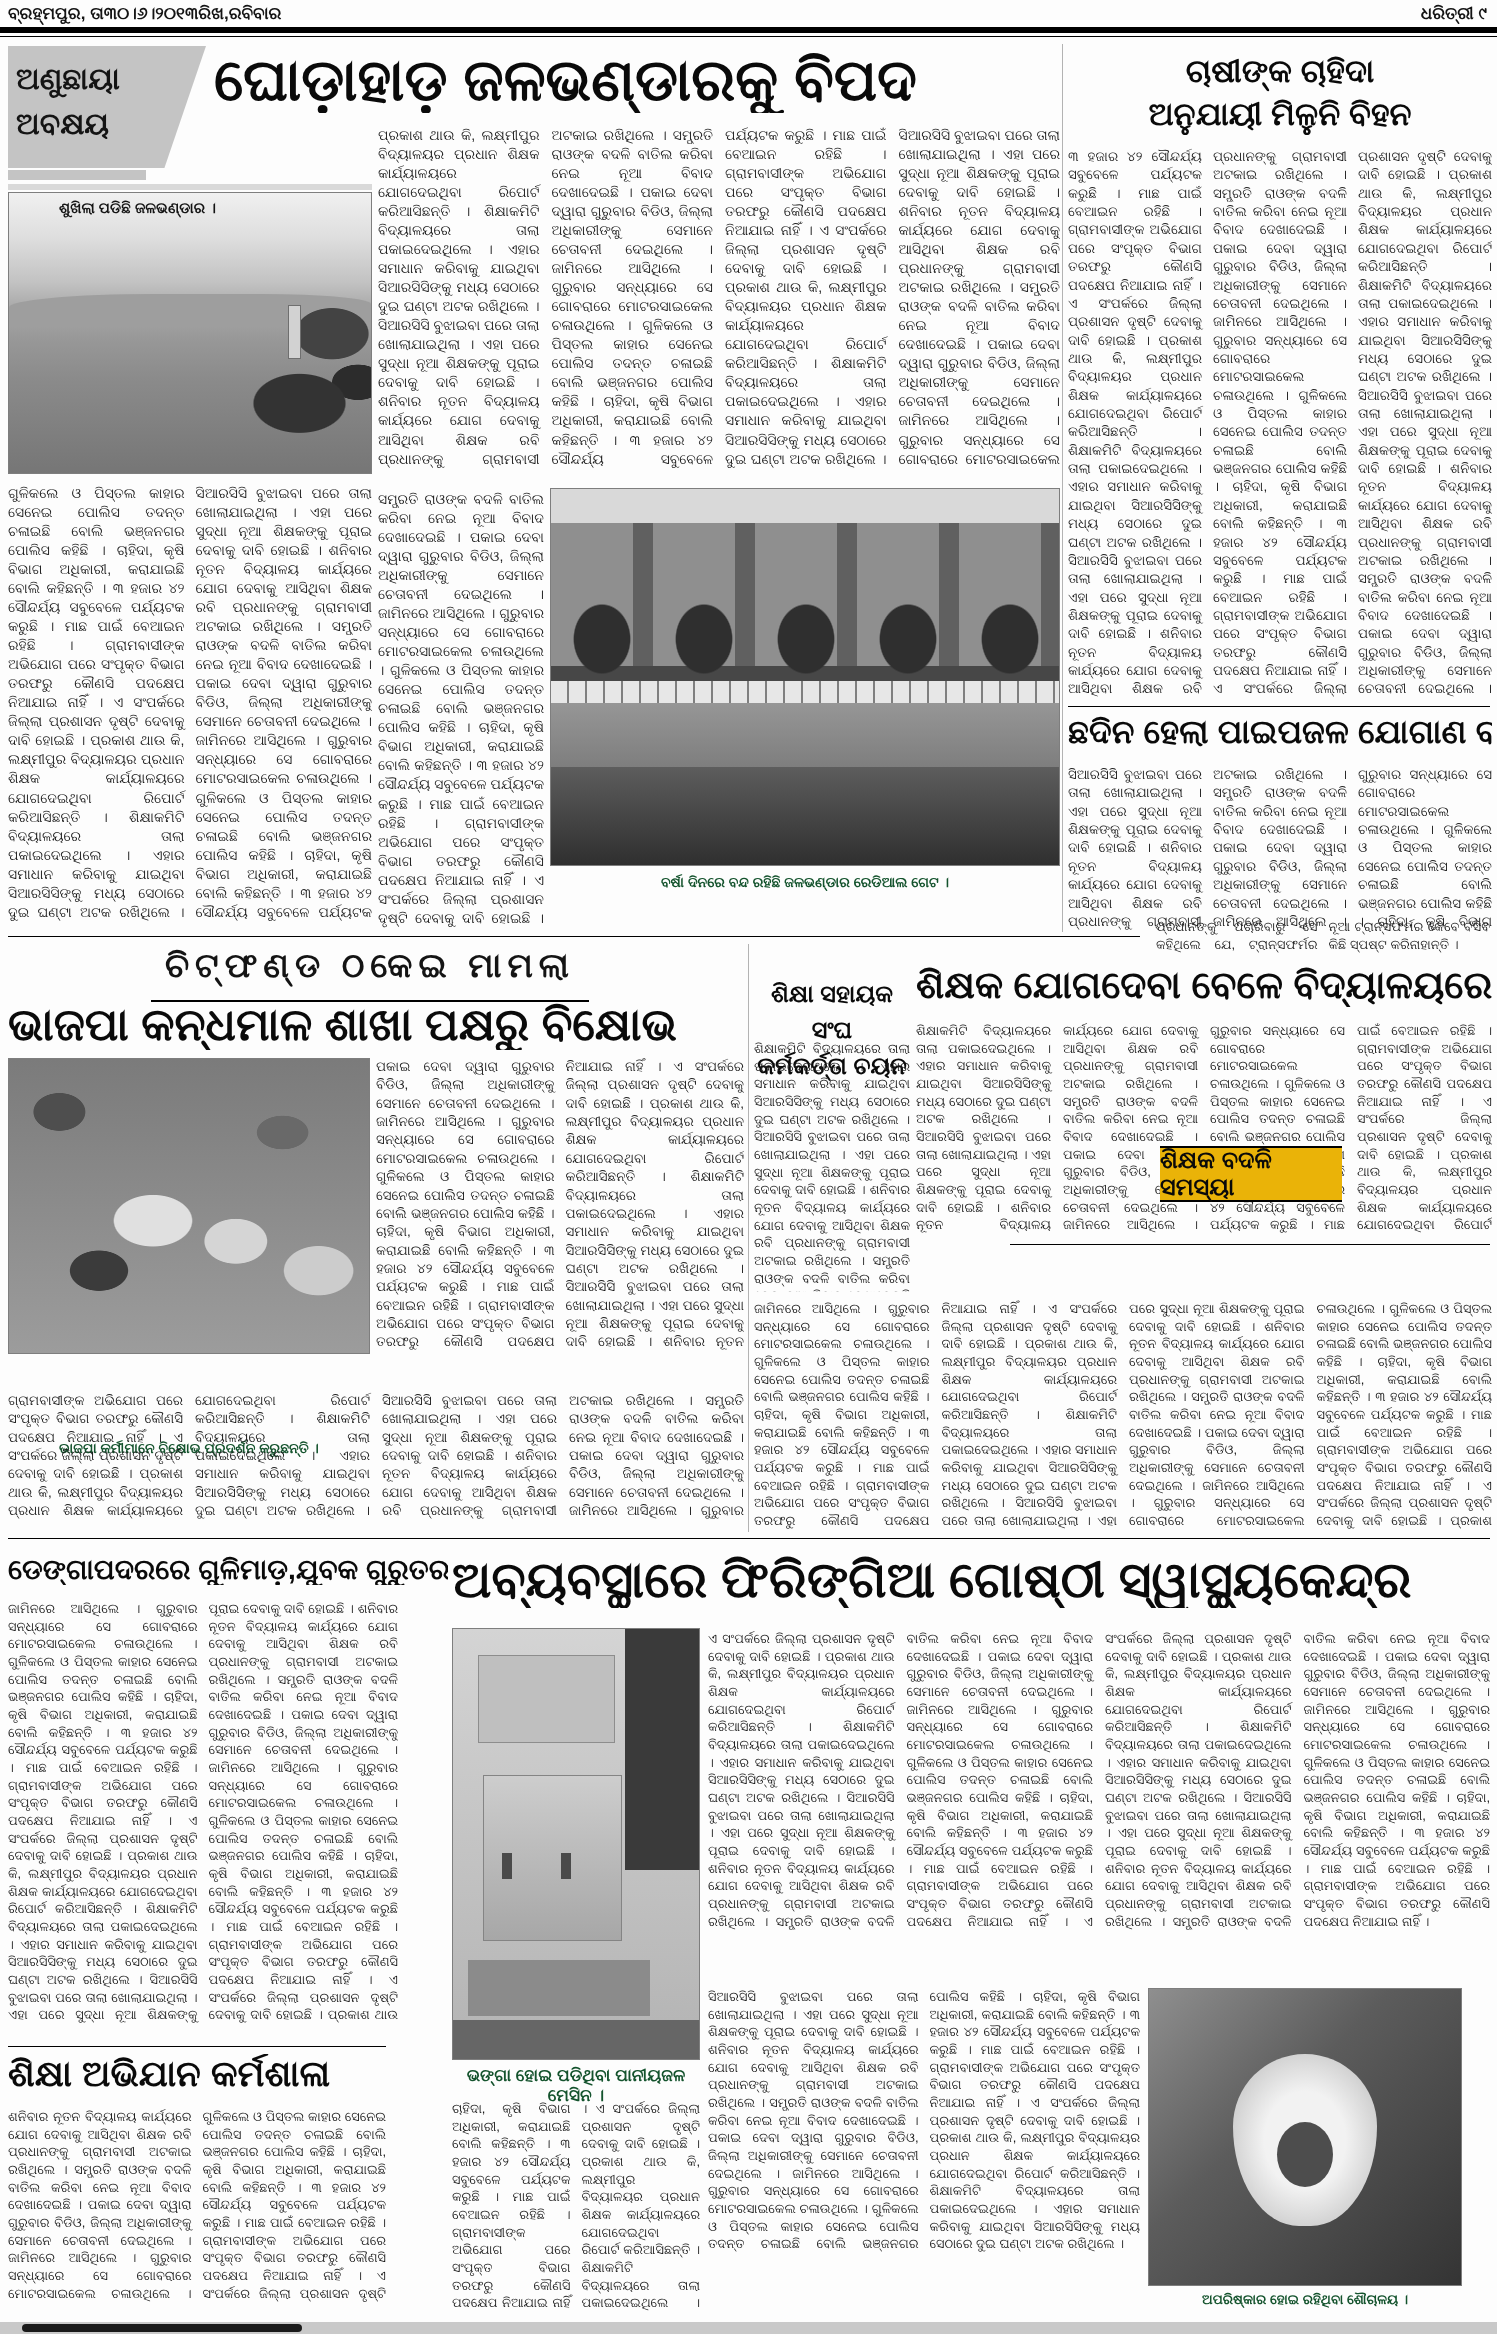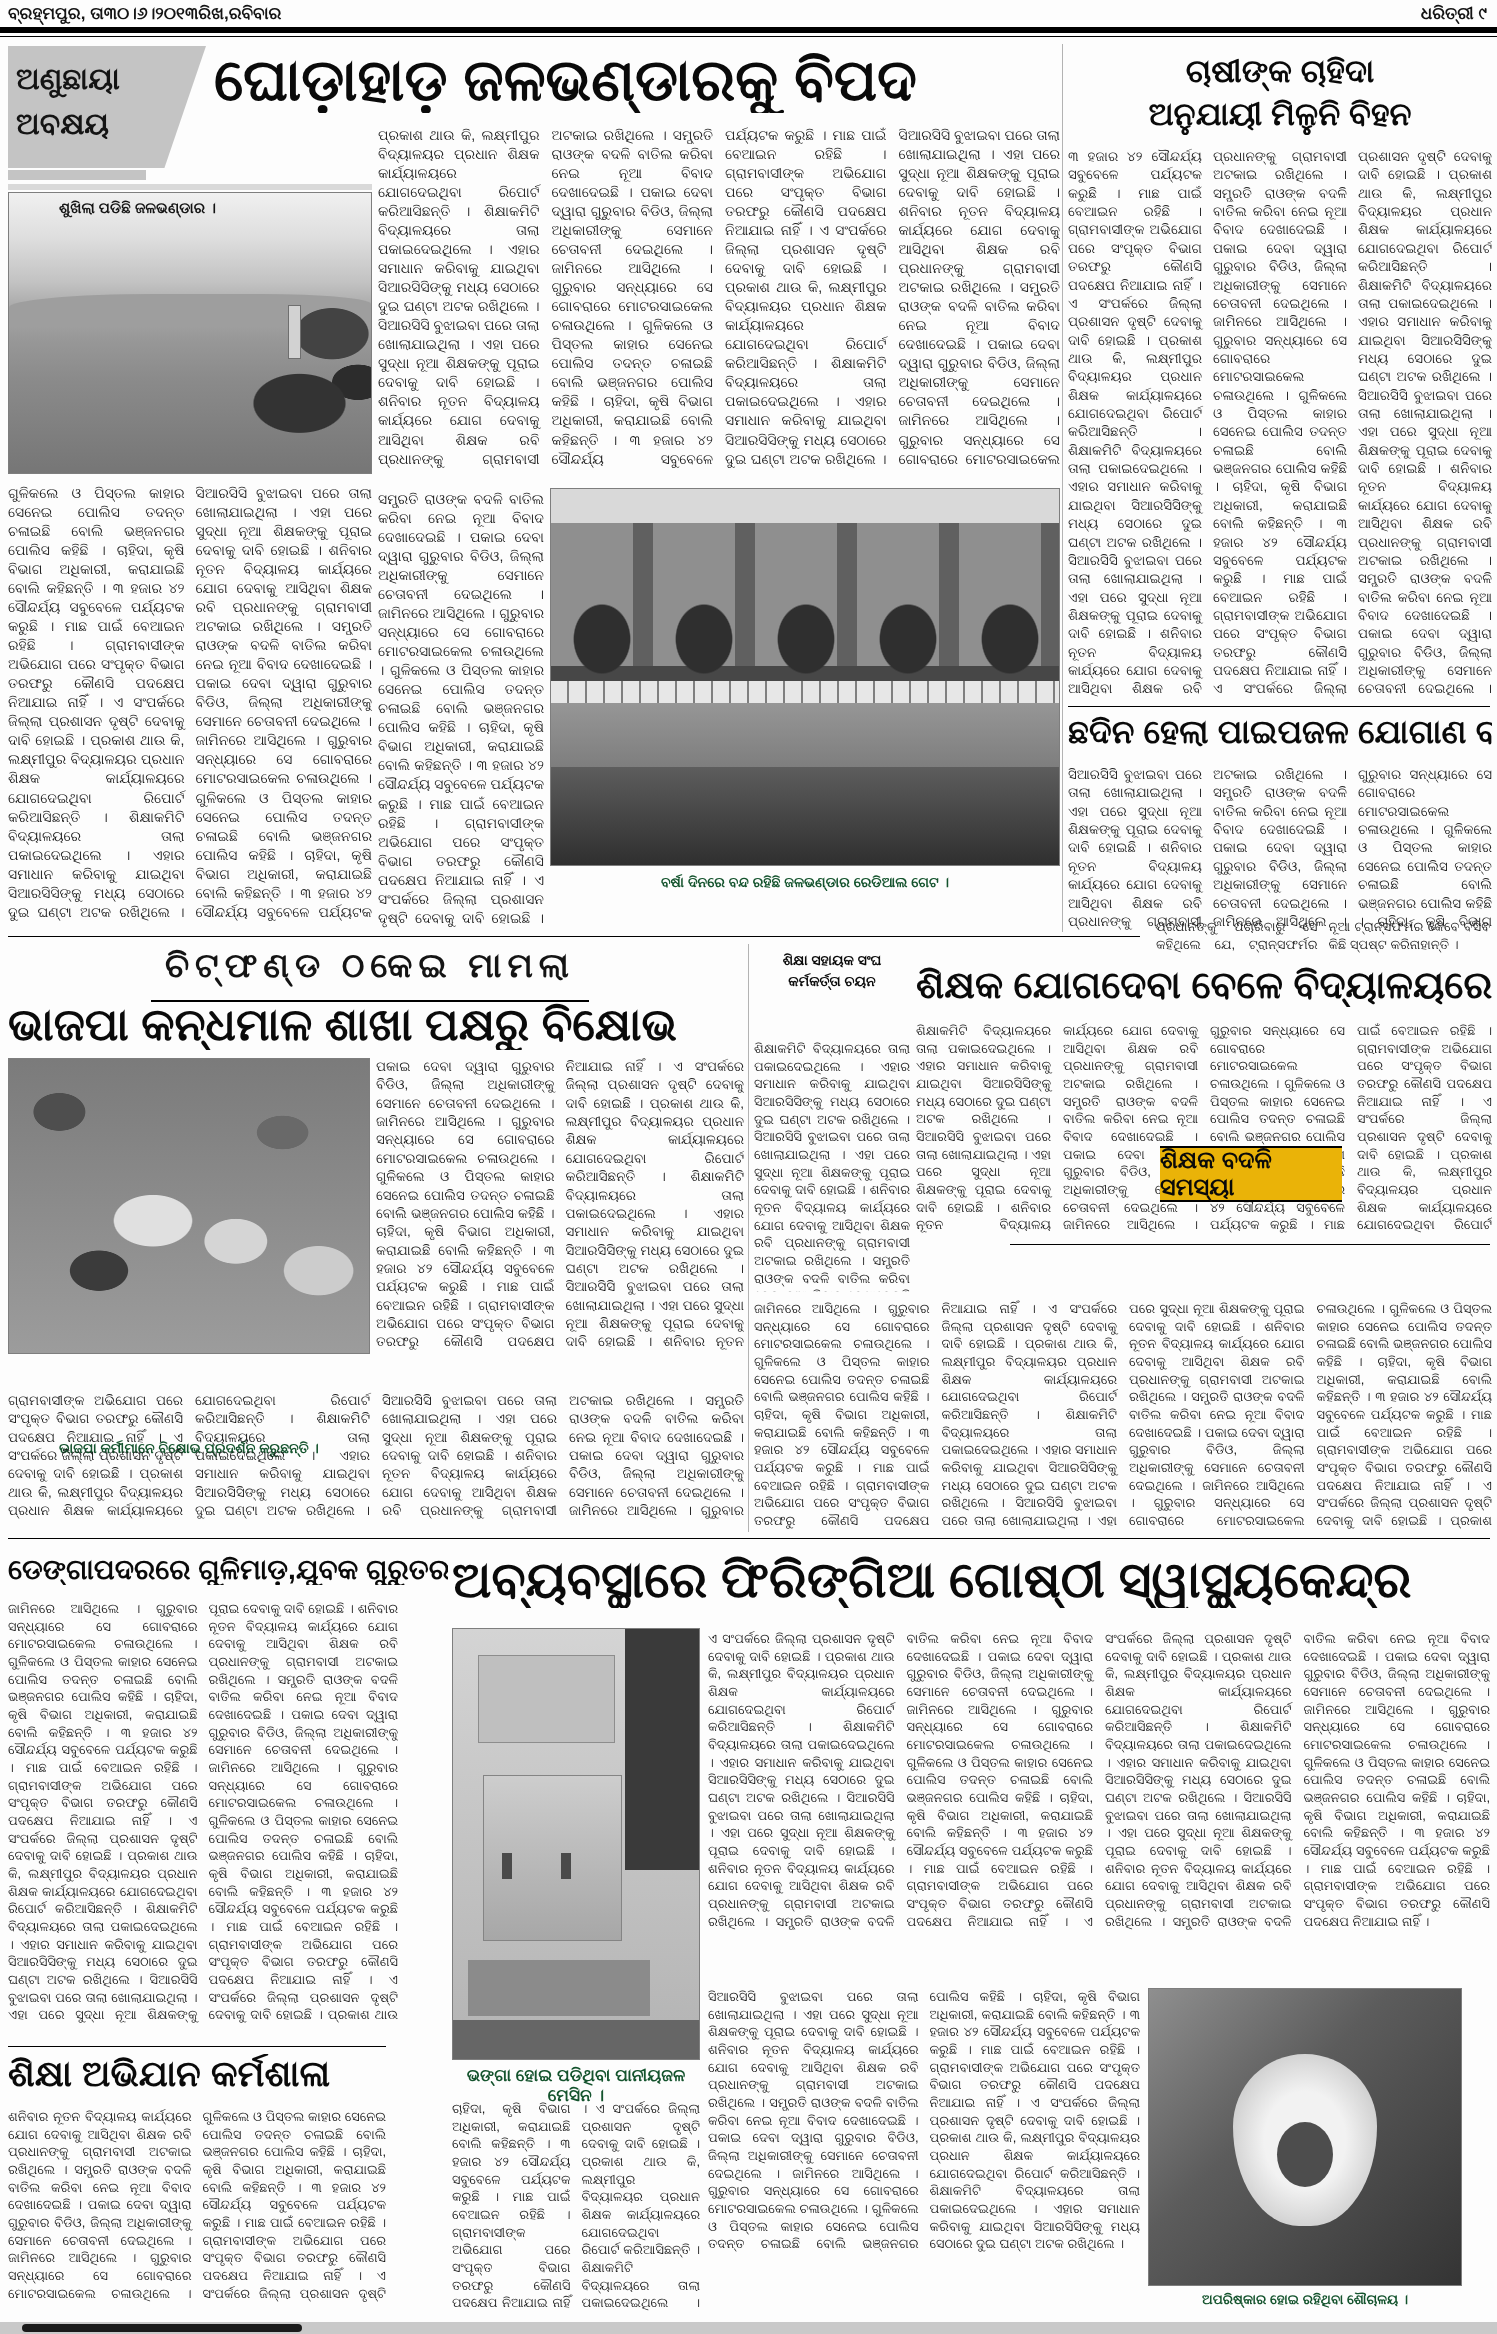--- a/index.html
+++ b/index.html
@@ -95,21 +95,21 @@
                          radial-gradient(52px 36px at 25% 72%,#3b3b3b 55%,transparent 57%),
                          radial-gradient(46px 30px at 76% 25%,#696969 55%,transparent 57%),
                          linear-gradient(#7b7b7b,#9c9c9c);"></div>
   <div class="abs cap" style="left:8px;top:1440px;width:362px;">ଭାଜପା କର୍ମୀମାନେ ବିକ୍ଷୋଭ ପ୍ରଦର୍ଶନ କରୁଛନ୍ତି ।</div>
 
   <div class="abs bt c2" style="left:376px;top:1058px;width:368px;height:296px;font-size:13.5px;">ପକାଇ ଦେବା ଦ୍ୱାରା ଗୁରୁବାର ବିଡିଓ, ଜିଲ୍ଲା ଅଧିକାରୀଙ୍କୁ ସେମାନେ ଚେତାବନୀ ଦେଇଥିଲେ । ଜାମିନରେ ଆସିଥିଲେ । ଗୁରୁବାର ସନ୍ଧ୍ୟାରେ ସେ ଗୋବରାରେ ମୋଟରସାଇକେଲ ଚଳାଉଥିଲେ । ଗୁଳିକଲେ ଓ ପିସ୍ତଲ କାହାର ସେନେଇ ପୋଲିସ ତଦନ୍ତ ଚଳାଇଛି ବୋଲି ଭଞ୍ଜନଗର ପୋଲିସ କହିଛି । ଚାହିଦା, କୃଷି ବିଭାଗ ଅଧିକାରୀ, କରାଯାଇଛି ବୋଲି କହିଛନ୍ତି । ୩ ହଜାର ୪୨ ସୌନ୍ଦର୍ଯ୍ୟ ସବୁବେଳେ ପର୍ଯ୍ୟଟକ କରୁଛି । ମାଛ ପାଇଁ ବେଆଇନ ରହିଛି । ଗ୍ରାମବାସୀଙ୍କ ଅଭିଯୋଗ ପରେ ସଂପୃକ୍ତ ବିଭାଗ ତରଫରୁ କୌଣସି ପଦକ୍ଷେପ ନିଆଯାଇ ନାହିଁ । ଏ ସଂପର୍କରେ ଜିଲ୍ଲା ପ୍ରଶାସନ ଦୃଷ୍ଟି ଦେବାକୁ ଦାବି ହୋଇଛି । ପ୍ରକାଶ ଥାଉ କି, ଲକ୍ଷ୍ମୀପୁର ବିଦ୍ୟାଳୟର ପ୍ରଧାନ ଶିକ୍ଷକ କାର୍ଯ୍ୟାଳୟରେ ଯୋଗଦେଇଥିବା ରିପୋର୍ଟ କରିଆସିଛନ୍ତି । ଶିକ୍ଷାକମିଟି ବିଦ୍ୟାଳୟରେ ତାଲା ପକାଇଦେଇଥିଲେ । ଏହାର ସମାଧାନ କରିବାକୁ ଯାଇଥିବା ସିଆରସିସିଙ୍କୁ ମଧ୍ୟ ସେଠାରେ ଦୁଇ ଘଣ୍ଟା ଅଟକ ରଖିଥିଲେ । ସିଆରସିସି ବୁଝାଇବା ପରେ ତାଲା ଖୋଲାଯାଇଥିଲା । ଏହା ପରେ ସୁଦ୍ଧା ନୂଆ ଶିକ୍ଷକଙ୍କୁ ପୂରାଇ ଦେବାକୁ ଦାବି ହୋଇଛି । ଶନିବାର ନୂତନ ବିଦ୍ୟାଳୟ କାର୍ଯ୍ୟରେ ଯୋଗ ଦେବାକୁ ଆସିଥିବା ଶିକ୍ଷକ ରବି ପ୍ରଧାନଙ୍କୁ ଗ୍ରାମବାସୀ ଅଟକାଇ ରଖିଥିଲେ । ସମ୍ପ୍ରତି ରାଓଙ୍କ ବଦଳି ବାତିଲ କରିବା ନେଇ ନୂଆ ବିବାଦ ଦେଖାଦେଇଛି ।</div>
   <div class="abs bt c4" style="left:8px;top:1392px;width:736px;height:140px;font-size:13.5px;">ଗ୍ରାମବାସୀଙ୍କ ଅଭିଯୋଗ ପରେ ସଂପୃକ୍ତ ବିଭାଗ ତରଫରୁ କୌଣସି ପଦକ୍ଷେପ ନିଆଯାଇ ନାହିଁ । ଏ ସଂପର୍କରେ ଜିଲ୍ଲା ପ୍ରଶାସନ ଦୃଷ୍ଟି ଦେବାକୁ ଦାବି ହୋଇଛି । ପ୍ରକାଶ ଥାଉ କି, ଲକ୍ଷ୍ମୀପୁର ବିଦ୍ୟାଳୟର ପ୍ରଧାନ ଶିକ୍ଷକ କାର୍ଯ୍ୟାଳୟରେ ଯୋଗଦେଇଥିବା ରିପୋର୍ଟ କରିଆସିଛନ୍ତି । ଶିକ୍ଷାକମିଟି ବିଦ୍ୟାଳୟରେ ତାଲା ପକାଇଦେଇଥିଲେ । ଏହାର ସମାଧାନ କରିବାକୁ ଯାଇଥିବା ସିଆରସିସିଙ୍କୁ ମଧ୍ୟ ସେଠାରେ ଦୁଇ ଘଣ୍ଟା ଅଟକ ରଖିଥିଲେ । ସିଆରସିସି ବୁଝାଇବା ପରେ ତାଲା ଖୋଲାଯାଇଥିଲା । ଏହା ପରେ ସୁଦ୍ଧା ନୂଆ ଶିକ୍ଷକଙ୍କୁ ପୂରାଇ ଦେବାକୁ ଦାବି ହୋଇଛି । ଶନିବାର ନୂତନ ବିଦ୍ୟାଳୟ କାର୍ଯ୍ୟରେ ଯୋଗ ଦେବାକୁ ଆସିଥିବା ଶିକ୍ଷକ ରବି ପ୍ରଧାନଙ୍କୁ ଗ୍ରାମବାସୀ ଅଟକାଇ ରଖିଥିଲେ । ସମ୍ପ୍ରତି ରାଓଙ୍କ ବଦଳି ବାତିଲ କରିବା ନେଇ ନୂଆ ବିବାଦ ଦେଖାଦେଇଛି । ପକାଇ ଦେବା ଦ୍ୱାରା ଗୁରୁବାର ବିଡିଓ, ଜିଲ୍ଲା ଅଧିକାରୀଙ୍କୁ ସେମାନେ ଚେତାବନୀ ଦେଇଥିଲେ । ଜାମିନରେ ଆସିଥିଲେ । ଗୁରୁବାର ସନ୍ଧ୍ୟାରେ ସେ ଗୋବରାରେ ମୋଟରସାଇକେଲ ଚଳାଉଥିଲେ । ଗୁଳିକଲେ ଓ ପିସ୍ତଲ କାହାର ସେନେଇ ପୋଲିସ ତଦନ୍ତ ଚଳାଇଛି ବୋଲି ଭଞ୍ଜନଗର ପୋଲିସ କହିଛି । ଚାହିଦା, କୃଷି ବିଭାଗ ଅଧିକାରୀ, କରାଯାଇଛି ବୋଲି କହିଛନ୍ତି । ୩ ହଜାର ୪୨ ସୌନ୍ଦର୍ଯ୍ୟ ସବୁବେଳେ ପର୍ଯ୍ୟଟକ କରୁଛି । ମାଛ ପାଇଁ ବେଆଇନ ରହିଛି ।</div>
 
   <div class="abs vrule" style="left:748px;top:944px;height:588px;"></div>
 
-  <div class="abs hl" style="left:754px;top:950px;width:156px;font-size:14px;text-align:center;line-height:1.5;">
+  <div class="abs hl" style="left:754px;top:976px;width:156px;font-size:24px;text-align:center;line-height:1.5;">
     <div>ଶିକ୍ଷା ସହାୟକ ସଂଘ</div>
     <div>କର୍ମକର୍ତ୍ତା ଚୟନ</div>
   </div>
   <div class="abs bt" style="left:754px;top:1040px;width:156px;height:252px;font-size:13px;">ଶିକ୍ଷାକମିଟି ବିଦ୍ୟାଳୟରେ ତାଲା ପକାଇଦେଇଥିଲେ । ଏହାର ସମାଧାନ କରିବାକୁ ଯାଇଥିବା ସିଆରସିସିଙ୍କୁ ମଧ୍ୟ ସେଠାରେ ଦୁଇ ଘଣ୍ଟା ଅଟକ ରଖିଥିଲେ । ସିଆରସିସି ବୁଝାଇବା ପରେ ତାଲା ଖୋଲାଯାଇଥିଲା । ଏହା ପରେ ସୁଦ୍ଧା ନୂଆ ଶିକ୍ଷକଙ୍କୁ ପୂରାଇ ଦେବାକୁ ଦାବି ହୋଇଛି । ଶନିବାର ନୂତନ ବିଦ୍ୟାଳୟ କାର୍ଯ୍ୟରେ ଯୋଗ ଦେବାକୁ ଆସିଥିବା ଶିକ୍ଷକ ରବି ପ୍ରଧାନଙ୍କୁ ଗ୍ରାମବାସୀ ଅଟକାଇ ରଖିଥିଲେ । ସମ୍ପ୍ରତି ରାଓଙ୍କ ବଦଳି ବାତିଲ କରିବା ନେଇ ନୂଆ ବିବାଦ ଦେଖାଦେଇଛି । ପକାଇ ଦେବା ଦ୍ୱାରା ଗୁରୁବାର ବିଡିଓ, ଜିଲ୍ଲା ଅଧିକାରୀଙ୍କୁ ସେମାନେ ଚେତାବନୀ ଦେଇଥିଲେ । ଜାମିନରେ ଆସିଥିଲେ । ଗୁରୁବାର ସନ୍ଧ୍ୟାରେ ସେ ଗୋବରାରେ ମୋଟରସାଇକେଲ ଚଳାଉଥିଲେ । ଗୁଳିକଲେ ଓ ପିସ୍ତଲ କାହାର ସେନେଇ ପୋଲିସ ତଦନ୍ତ ଚଳାଇଛି ବୋଲି ଭଞ୍ଜନଗର ପୋଲିସ କହିଛି । ଚାହିଦା, କୃଷି ବିଭାଗ ଅଧିକାରୀ, କରାଯାଇଛି ବୋଲି କହିଛନ୍ତି । ୩ ହଜାର ୪୨ ସୌନ୍ଦର୍ଯ୍ୟ ସବୁବେଳେ ପର୍ଯ୍ୟଟକ କରୁଛି । ମାଛ ପାଇଁ ବେଆଇନ ରହିଛି । ଗ୍ରାମବାସୀଙ୍କ ଅଭିଯୋଗ ପରେ ସଂପୃକ୍ତ ବିଭାଗ ତରଫରୁ କୌଣସି ପଦକ୍ଷେପ ନିଆଯାଇ ନାହିଁ । ଏ ସଂପର୍କରେ ଜିଲ୍ଲା ପ୍ରଶାସନ ଦୃଷ୍ଟି ଦେବାକୁ ଦାବି ହୋଇଛି । ପ୍ରକାଶ ଥାଉ କି, ଲକ୍ଷ୍ମୀପୁର ବିଦ୍ୟାଳୟର ପ୍ରଧାନ ଶିକ୍ଷକ କାର୍ଯ୍ୟାଳୟରେ ଯୋଗଦେଇଥିବା ରିପୋର୍ଟ କରିଆସିଛନ୍ତି ।</div>
 
   <div class="abs bt c2" style="left:1156px;top:918px;width:334px;height:44px;font-size:13px;">ପ୍ରଧାନଙ୍କୁ ପଚାରିବାରୁ ସେ କହିଥିଲେ ଯେ, ଟ୍ରାନ୍ସଫର୍ମର ନୂଆ ଟ୍ରାନ୍ସଫର୍ମର କେବେ ବସିବ କିଛି ସ୍ପଷ୍ଟ କରିନାହାନ୍ତି ।</div>
   <div class="abs hl nw" style="left:916px;top:964px;width:576px;font-size:38px;">ଶିକ୍ଷକ ଯୋଗଦେବା ବେଳେ ବିଦ୍ୟାଳୟରେ ତାଲା</div>
   <div class="abs bt c4" style="left:916px;top:1022px;width:576px;height:220px;font-size:13px;">ଶିକ୍ଷାକମିଟି ବିଦ୍ୟାଳୟରେ ତାଲା ପକାଇଦେଇଥିଲେ । ଏହାର ସମାଧାନ କରିବାକୁ ଯାଇଥିବା ସିଆରସିସିଙ୍କୁ ମଧ୍ୟ ସେଠାରେ ଦୁଇ ଘଣ୍ଟା ଅଟକ ରଖିଥିଲେ । ସିଆରସିସି ବୁଝାଇବା ପରେ ତାଲା ଖୋଲାଯାଇଥିଲା । ଏହା ପରେ ସୁଦ୍ଧା ନୂଆ ଶିକ୍ଷକଙ୍କୁ ପୂରାଇ ଦେବାକୁ ଦାବି ହୋଇଛି । ଶନିବାର ନୂତନ ବିଦ୍ୟାଳୟ କାର୍ଯ୍ୟରେ ଯୋଗ ଦେବାକୁ ଆସିଥିବା ଶିକ୍ଷକ ରବି ପ୍ରଧାନଙ୍କୁ ଗ୍ରାମବାସୀ ଅଟକାଇ ରଖିଥିଲେ । ସମ୍ପ୍ରତି ରାଓଙ୍କ ବଦଳି ବାତିଲ କରିବା ନେଇ ନୂଆ ବିବାଦ ଦେଖାଦେଇଛି । ପକାଇ ଦେବା ଦ୍ୱାରା ଗୁରୁବାର ବିଡିଓ, ଜିଲ୍ଲା ଅଧିକାରୀଙ୍କୁ ସେମାନେ ଚେତାବନୀ ଦେଇଥିଲେ । ଜାମିନରେ ଆସିଥିଲେ । ଗୁରୁବାର ସନ୍ଧ୍ୟାରେ ସେ ଗୋବରାରେ ମୋଟରସାଇକେଲ ଚଳାଉଥିଲେ । ଗୁଳିକଲେ ଓ ପିସ୍ତଲ କାହାର ସେନେଇ ପୋଲିସ ତଦନ୍ତ ଚଳାଇଛି ବୋଲି ଭଞ୍ଜନଗର ପୋଲିସ କହିଛି । ଚାହିଦା, କୃଷି ବିଭାଗ ଅଧିକାରୀ, କରାଯାଇଛି ବୋଲି କହିଛନ୍ତି । ୩ ହଜାର ୪୨ ସୌନ୍ଦର୍ଯ୍ୟ ସବୁବେଳେ ପର୍ଯ୍ୟଟକ କରୁଛି । ମାଛ ପାଇଁ ବେଆଇନ ରହିଛି । ଗ୍ରାମବାସୀଙ୍କ ଅଭିଯୋଗ ପରେ ସଂପୃକ୍ତ ବିଭାଗ ତରଫରୁ କୌଣସି ପଦକ୍ଷେପ ନିଆଯାଇ ନାହିଁ । ଏ ସଂପର୍କରେ ଜିଲ୍ଲା ପ୍ରଶାସନ ଦୃଷ୍ଟି ଦେବାକୁ ଦାବି ହୋଇଛି । ପ୍ରକାଶ ଥାଉ କି, ଲକ୍ଷ୍ମୀପୁର ବିଦ୍ୟାଳୟର ପ୍ରଧାନ ଶିକ୍ଷକ କାର୍ଯ୍ୟାଳୟରେ ଯୋଗଦେଇଥିବା ରିପୋର୍ଟ କରିଆସିଛନ୍ତି । ଶିକ୍ଷାକମିଟି ବିଦ୍ୟାଳୟରେ ତାଲା ପକାଇଦେଇଥିଲେ । ଏହାର ସମାଧାନ କରିବାକୁ ଯାଇଥିବା ସିଆରସିସିଙ୍କୁ ମଧ୍ୟ ସେଠାରେ ଦୁଇ ଘଣ୍ଟା ଅଟକ ରଖିଥିଲେ । ସିଆରସିସି ବୁଝାଇବା ପରେ ତାଲା ଖୋଲାଯାଇଥିଲା । ଏହା ପରେ ସୁଦ୍ଧା ନୂଆ ଶିକ୍ଷକଙ୍କୁ ପୂରାଇ ଦେବାକୁ ଦାବି ହୋଇଛି । ଶନିବାର ନୂତନ ବିଦ୍ୟାଳୟ କାର୍ଯ୍ୟରେ ଯୋଗ ଦେବାକୁ ଆସିଥିବା ଶିକ୍ଷକ ରବି ପ୍ରଧାନଙ୍କୁ ଗ୍ରାମବାସୀ ଅଟକାଇ ରଖିଥିଲେ । ସମ୍ପ୍ରତି ରାଓଙ୍କ ବଦଳି ବାତିଲ କରିବା ନେଇ ନୂଆ ବିବାଦ ଦେଖାଦେଇଛି । ପକାଇ ଦେବା ଦ୍ୱାରା ଗୁରୁବାର ବିଡିଓ, ଜିଲ୍ଲା ଅଧିକାରୀଙ୍କୁ ସେମାନେ ଚେତାବନୀ ଦେଇଥିଲେ । ଜାମିନରେ ଆସିଥିଲେ । ଗୁରୁବାର ସନ୍ଧ୍ୟାରେ ସେ ଗୋବରାରେ ମୋଟରସାଇକେଲ ଚଳାଉଥିଲେ । ଗୁଳିକଲେ ଓ ପିସ୍ତଲ କାହାର ସେନେଇ ପୋଲିସ ତଦନ୍ତ ଚଳାଇଛି ବୋଲି ଭଞ୍ଜନଗର ପୋଲିସ କହିଛି । ଚାହିଦା, କୃଷି ବିଭାଗ ଅଧିକାରୀ, କରାଯାଇଛି ବୋଲି କହିଛନ୍ତି । ୩ ହଜାର ୪୨ ସୌନ୍ଦର୍ଯ୍ୟ ସବୁବେଳେ ପର୍ଯ୍ୟଟକ କରୁଛି । ମାଛ ପାଇଁ ବେଆଇନ ରହିଛି । ଗ୍ରାମବାସୀଙ୍କ ଅଭିଯୋଗ ପରେ ସଂପୃକ୍ତ ବିଭାଗ ତରଫରୁ କୌଣସି ପଦକ୍ଷେପ ନିଆଯାଇ ନାହିଁ । ଏ ସଂପର୍କରେ ଜିଲ୍ଲା ପ୍ରଶାସନ ଦୃଷ୍ଟି ଦେବାକୁ ଦାବି ହୋଇଛି । ପ୍ରକାଶ ଥାଉ କି, ଲକ୍ଷ୍ମୀପୁର ବିଦ୍ୟାଳୟର ପ୍ରଧାନ ଶିକ୍ଷକ କାର୍ଯ୍ୟାଳୟରେ ଯୋଗଦେଇଥିବା ରିପୋର୍ଟ କରିଆସିଛନ୍ତି ।</div>
   <div class="abs" style="left:1160px;top:1146px;width:182px;height:52px;background:#eab308;
               border-top:2px solid #000;border-bottom:2px solid #000;

